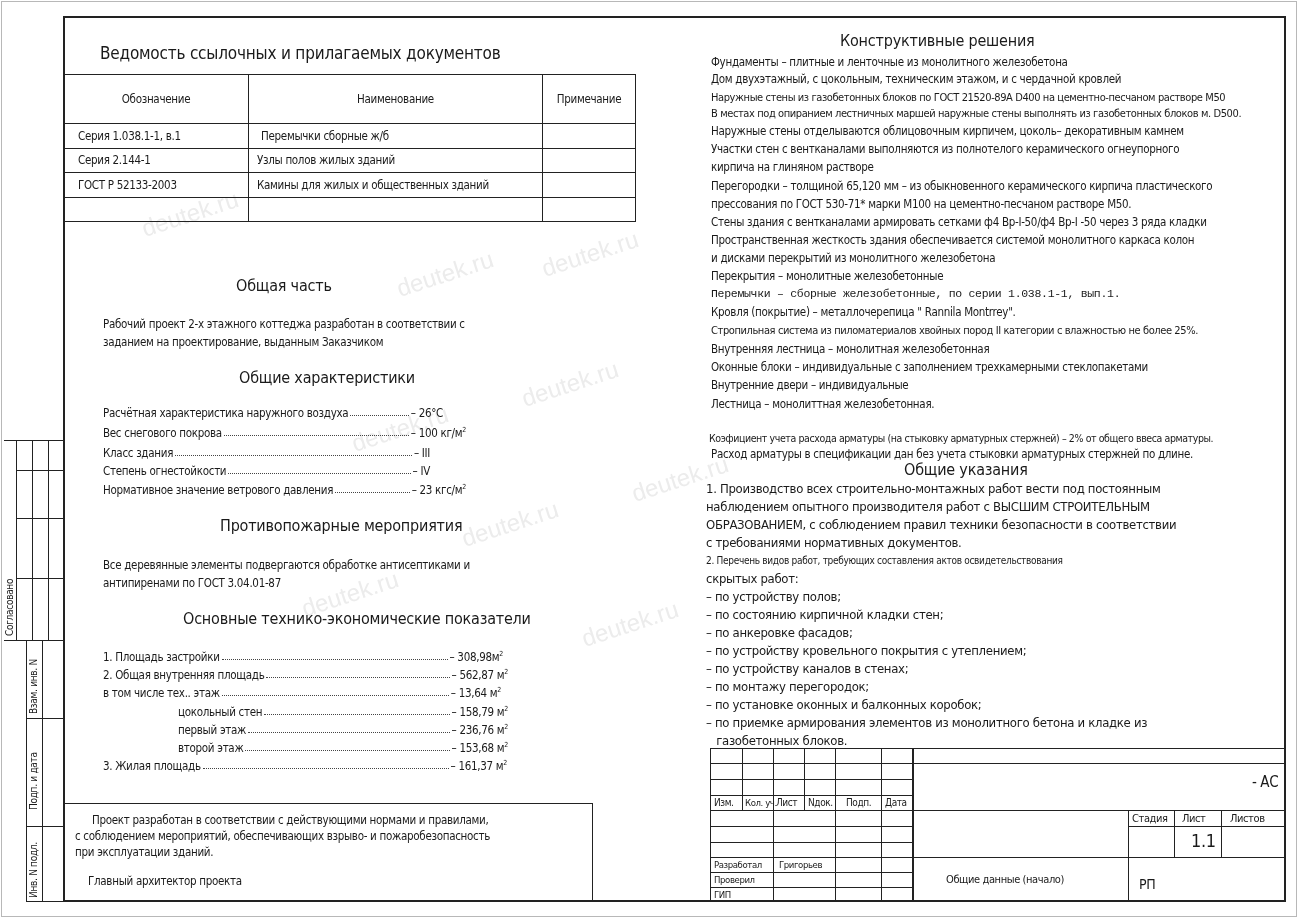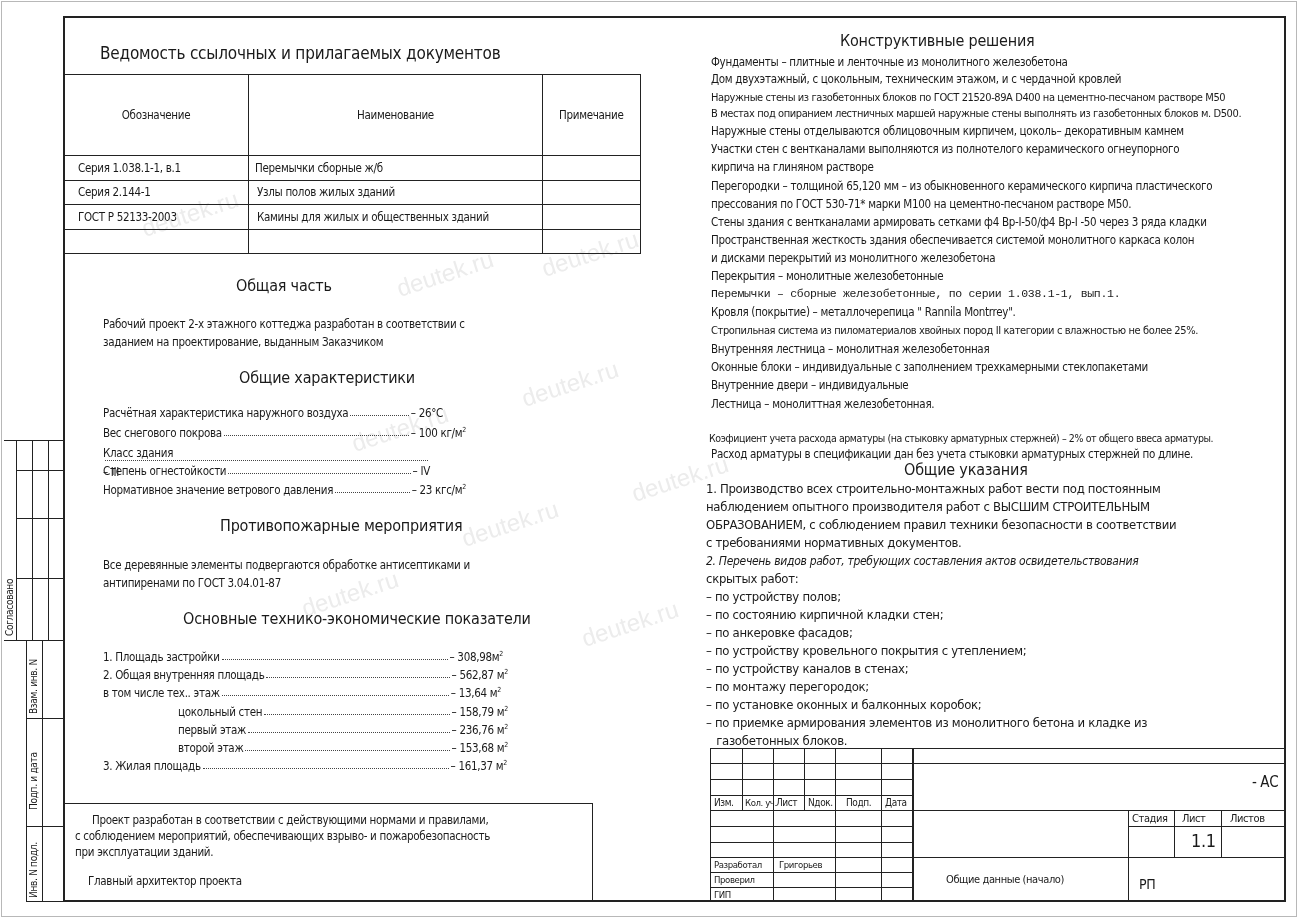--- a/index.html
+++ b/index.html
@@ -12,21 +12,21 @@
   .abs { position: absolute; }
   .outer-frame { left: 1px; top: 1px; width: 1296px; height: 916px; border: 1px solid #b8b8b8; box-sizing: border-box; }
   .main-frame { left: 63px; top: 16px; width: 1223px; height: 886px; border: 2px solid #222; box-sizing: border-box; }
   .txt { font-size: 11.5px; line-height: 18px; white-space: nowrap; letter-spacing: -0.3px; transform-origin: left top; }
   .head { font-size: 16px; white-space: nowrap; letter-spacing: -0.2px; }
   .wm { color: #ececec; font-size: 24px; transform: rotate(-18deg); white-space: nowrap; font-family: "Liberation Sans", sans-serif; pointer-events:none; }
 
   
   table.refs { border-collapse: collapse; position: absolute; left: 63px; top: 74px; }
   table.refs td { border: 1.4px solid #222; font-size: 11.5px; padding: 0 0 0 14px; white-space: nowrap; letter-spacing: -0.3px; }
-  table.refs tr.h td { height: 48px; text-align: center; padding: 16px; }
+  table.refs tr.h td { height: 48px; text-align: center; padding: 0; }
   table.refs tr.r td { height: 23.5px; }
 
   .spec-row { position: absolute; font-size: 11.5px; white-space: nowrap; letter-spacing: -0.3px; display: flex; }
   .spec-row .lbl { flex: none; }
   .spec-row .dots { flex: 1; border-bottom: 1px dotted #444; margin: 0 2px 4px 2px; }
   .spec-row .val { flex: none; }
   sup { font-size: 7px; }
 
   
   .strip-line { position: absolute; background: #222; }
@@ -61,21 +61,21 @@
       <col style="width:93px">
     </colgroup>
   <tbody>
       <tr class="h">
     <td>Обозначение</td>
     <td>Наименование</td>
     <td>Примечание</td>
   </tr>
   <tr class="r">
     <td>Серия 1.038.1-1, в.1</td>
-    <td style="padding-left:6px">Перемычки сборные ж/б</td>
+    <td style="padding-left:12px">Перемычки сборные ж/б</td>
     <td></td>
   </tr>
   <tr class="r">
     <td>Серия 2.144-1</td>
     <td style="padding-left:8px">Узлы полов жилых зданий</td>
     <td></td>
   </tr>
   <tr class="r">
     <td>ГОСТ Р 52133-2003</td>
     <td style="padding-left:8px">Камины для жилых и общественных зданий</td>
@@ -98,21 +98,21 @@
   <span class="lbl">Расчётная характеристика наружного воздуха</span>
     <span class="dots"></span>
     <span class="val">– 26°С</span>
 </div>
 <div class="spec-row" style="left:103px;top:426px;width:363px;">
   <span class="lbl">Вес снегового покрова</span>
     <span class="dots"></span>
     <span class="val">– 100 кг/м</span>
     <sup>2</sup>
 </div>
-<div class="spec-row" style="left:103px;top:446px;width:327px;flex-direction:column;">
+<div class="spec-row" style="left:103px;top:446px;width:327px;">
   <span class="lbl">Класс здания</span>
     <span class="dots"></span>
     <span class="val">– III</span>
 </div>
 <div class="spec-row" style="left:103px;top:464px;width:327px;">
   <span class="lbl">Степень огнестойкости</span>
     <span class="dots"></span>
     <span class="val">– IV</span>
 </div>
 <div class="spec-row" style="left:103px;top:483px;width:363px;">
@@ -219,21 +219,21 @@
   <div class="txt" style="position:absolute;top:359px;margin-top:33px;">Расход арматуры в спецификации дан без учета стыковки арматурных стержней по длине.</div>
   <div class="txt" style="position:absolute;top:376px;left:-2px;font-size:10.5px;letter-spacing:-0.4px;">Коэфициент учета расхода арматуры (на стыковку арматурных стержней) – 2% от общего ввеса арматуры.</div>
 </div>
 
 <div class="abs head" style="left:904px;top:460px;">Общие указания</div>
 <div class="abs" style="left:706px;top:480px;">
   <div class="txt" style="position:absolute;top:0px;font-size:13px;">1. Производство всех строительно-монтажных работ вести под постоянным</div>
   <div class="txt" style="position:absolute;top:18px;font-size:13px;">наблюдением опытного производителя работ с ВЫСШИМ СТРОИТЕЛЬНЫМ</div>
   <div class="txt" style="position:absolute;top:36px;font-size:13px;">ОБРАЗОВАНИЕМ, с соблюдением правил техники безопасности в соответствии</div>
   <div class="txt" style="position:absolute;top:54px;font-size:13px;">с требованиями нормативных документов.</div>
-  <div class="txt" style="position:absolute;top:72px;font-size:12px;font-style:italic;">2. Перечень видов работ, требующих составления актов освидетельствования</div>
+  <div class="txt" style="position:absolute;top:72px;font-size:10px;">2. Перечень видов работ, требующих составления актов освидетельствования</div>
   <div class="txt" style="position:absolute;top:90px;font-size:13px;">скрытых работ:</div>
   <div class="txt" style="position:absolute;top:108px;font-size:13px;">– по устройству полов;</div>
   <div class="txt" style="position:absolute;top:126px;font-size:13px;">– по состоянию кирпичной кладки стен;</div>
   <div class="txt" style="position:absolute;top:144px;font-size:13px;">– по анкеровке фасадов;</div>
   <div class="txt" style="position:absolute;top:162px;font-size:13px;">– по устройству кровельного покрытия с утеплением;</div>
   <div class="txt" style="position:absolute;top:180px;font-size:13px;">– по устройству каналов в стенах;</div>
   <div class="txt" style="position:absolute;top:198px;font-size:13px;">– по монтажу перегородок;</div>
   <div class="txt" style="position:absolute;top:216px;font-size:13px;">– по установке оконных и балконных коробок;</div>
   <div class="txt" style="position:absolute;top:234px;font-size:13px;">– по приемке армирования элементов из монолитного бетона и кладке из</div>
   <div class="txt" style="position:absolute;top:252px;font-size:13px;white-space:pre;">   газобетонных блоков.</div>

